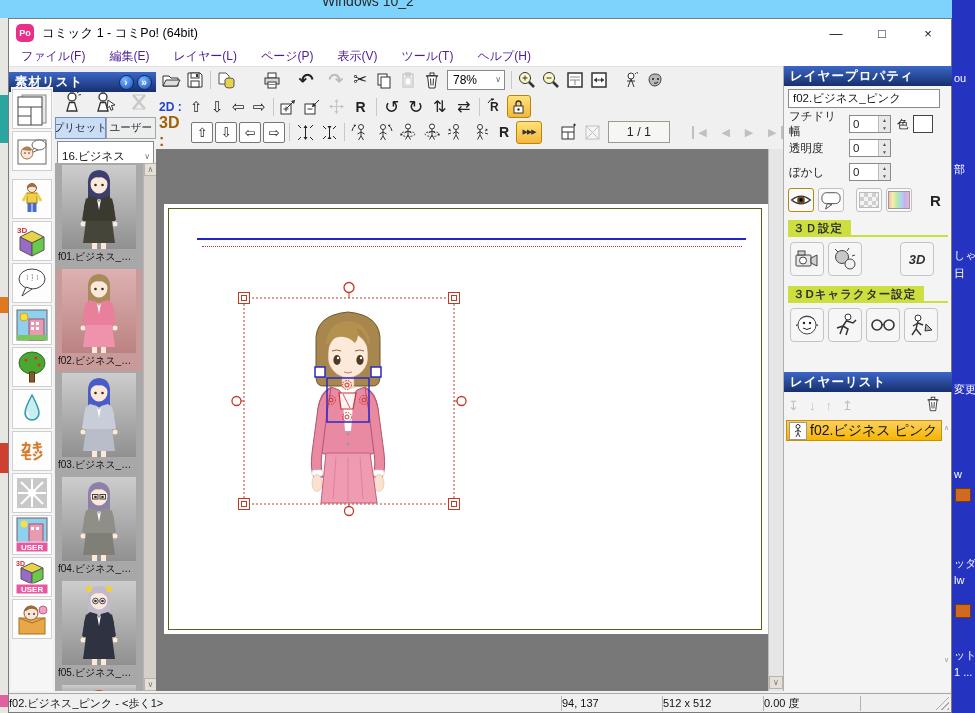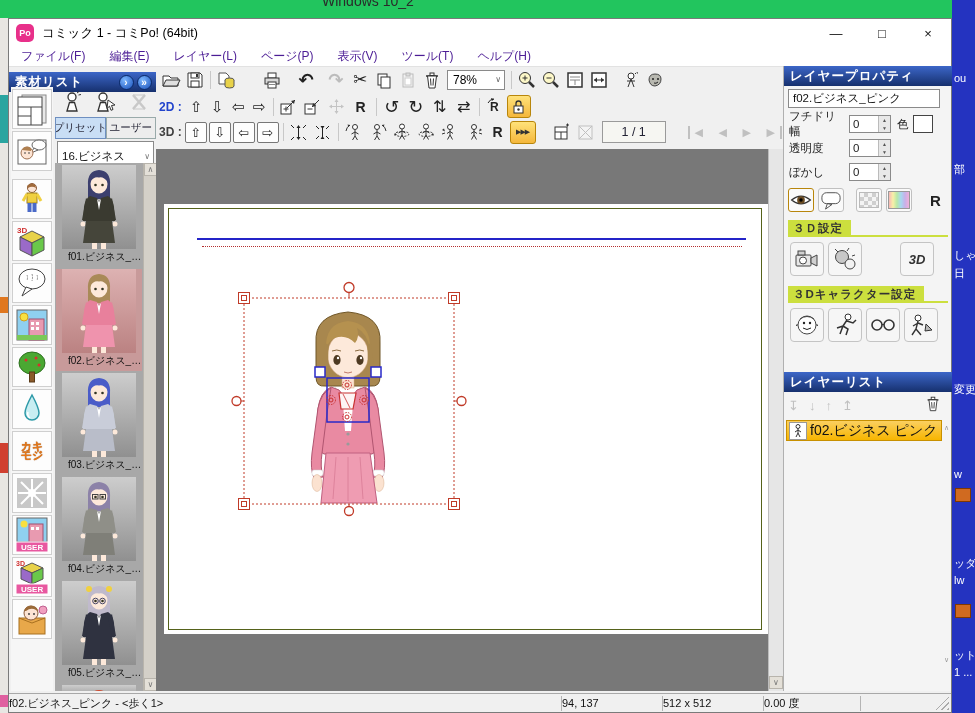--- a/index.html
+++ b/index.html
@@ -1,20 +1,20 @@
 <!DOCTYPE html>
 <html><head>
 <meta charset="utf-8">
 <style>
   html,body{margin:0;padding:0;}
   body{width:975px;height:713px;position:relative;overflow:hidden;
        font-family:"Liberation Sans","DejaVu Sans",sans-serif;background:#a9a9a9;}
   .abs{position:absolute;}
   
-  .desk-top{left:0;top:0;width:975px;height:22px;background:#22c55e;overflow:hidden;text-align:center;}
+  .desk-top{left:0;top:0;width:975px;height:22px;background:#7dd3fc;overflow:hidden;text-align:center;}
   .desk-top span{position:absolute;left:322px;top:-7px;font-size:14px;color:#2a2a2a;}
   .desk-right{left:952px;top:0;width:23px;height:713px;background:#2433c0;overflow:hidden;}
   .desk-right i{position:absolute;left:2px;font-style:normal;font-size:11px;color:#fff;white-space:nowrap;}
   .desk-right b{position:absolute;left:3px;width:14px;height:12px;background:#d06a20;border:1px solid #803800;}
   .desk-left{left:0;top:18px;width:8px;height:695px;background:#e8e6e2;overflow:hidden;}
   .desk-left b{position:absolute;left:0;width:8px;}
   
   .win{left:8px;top:18px;width:944px;height:695px;background:#f0f0f0;
        border:1px solid #7a7a7a;box-sizing:border-box;}
   .titlebar{left:0;top:0;width:942px;height:28px;background:#fff;display:flex;align-items:center;}
@@ -38,21 +38,21 @@
   .ic.s{width:21px;}
   .ic.dis{color:#bcbcbc;}
   .ic svg{display:block;}
   .vsep{width:1px;height:18px;background:#c8c8c8;margin:0 3px;flex:0 0 auto;}
   .sp{flex:0 0 auto;}
   .gold{background:linear-gradient(#ffe27a,#f4b73c);border:1px solid #b8860b;border-radius:3px;box-sizing:border-box;}
   .zoombox{width:58px;height:20px;background:#fff;border:1px solid #8a8a8a;display:flex;align-items:center;
            font-size:12px;color:#000;padding-left:5px;box-sizing:border-box;margin:0 3px;}
   .zoombox .dd{margin-left:auto;font-size:8px;color:#666;padding-right:3px;}
   .lab2d{font-size:12px;font-weight:bold;color:#2244cc;margin-right:4px;}
-  .lab3d{font-size:12px;font-weight:bold;color:#404040;margin-right:2px;}
+  .lab3d{font-size:16px;font-weight:bold;color:#a16207;margin-right:2px;}
   .boxic{border:1px solid #777;border-radius:2px;background:#fdfdfd;width:20px;height:19px;
          display:flex;align-items:center;justify-content:center;font-size:13px;color:#222;flex:0 0 auto;margin:0 1px;}
   .pagebox{width:62px;height:20px;background:#f6f6f2;border:1px solid #9a9a9a;display:flex;align-items:center;
            justify-content:center;font-size:12.5px;color:#223;margin:0 4px;}
   .fast{font-size:7px;letter-spacing:-1px;color:#333;width:26px;}
   .navic{font-size:11px;color:#c0c0c0;width:18px;text-align:center;}
   
   .pheader{height:20px;background:linear-gradient(#3c66c8,#16306e);color:#fff;font-size:12.5px;
            font-weight:bold;display:flex;align-items:center;padding-left:6px;box-sizing:border-box;letter-spacing:1px;}
   .mhdr{left:0;top:47px;width:147px;margin-top:6px;}
@@ -74,21 +74,21 @@
        border:1px solid #9aa;box-sizing:border-box;background:#ededed;white-space:nowrap;overflow:hidden;}
   .tab.sel{background:#c9def5;border-color:#6e8fc0;}
   .catdd{left:48px;top:122px;width:97px;height:31px;background:#fff;border:1px solid #8a8a8a;box-sizing:border-box;
          display:flex;align-items:center;font-size:11.5px;color:#111;padding-left:4px;}
   .catdd .dd{margin-left:auto;font-size:8px;color:#777;padding-right:3px;}
   .mlist{left:46px;top:144px;width:88px;height:528px;background:#a8a8a8;overflow:hidden;}
   .mitem{width:86px;margin:2px auto 0 auto;}
   .thumb{width:74px;height:84px;margin:0 auto;background:linear-gradient(#cdcdcd,#909090);}
   .mitem.sel .thumb{background:linear-gradient(#ddb2b2,#bb8282);}
   .mitem.sel{background:#c89a9a;}
-  .mlabel{font-size:10px;color:#111;text-align:left;padding:1px 2px 3px 12px;white-space:nowrap;overflow:hidden;}
+  .mlabel{font-size:10px;color:#111;text-align:left;padding:1px 2px 3px 2px;white-space:nowrap;overflow:hidden;}
   .mscroll{left:134px;top:144px;width:13px;height:528px;background:#d4d0c8;border-left:1px solid #b8b4ac;box-sizing:border-box;}
   .sarrow{position:absolute;left:0;width:13px;height:13px;display:flex;align-items:center;justify-content:center;
           font-size:8px;color:#777;background:#e4e0d8;border:1px solid #b8b4ac;box-sizing:border-box;}
   
   .canvas{left:147px;top:130px;width:627px;height:542px;background:#787878;overflow:hidden;}
   .page{position:absolute;left:8px;top:55px;width:604px;height:430px;background:#fff;}
   .pframe{position:absolute;left:12px;top:59px;width:594px;height:422px;border:1px solid #55621a;box-sizing:border-box;}
   .gline-b{position:absolute;left:41px;top:89px;width:549px;height:2px;background:#2424c8;}
   .gline-r{position:absolute;left:46px;top:97px;width:540px;height:0;border-top:1px dotted #b43030;}
   .charsvg{position:absolute;left:75px;top:132px;width:240px;height:240px;}

